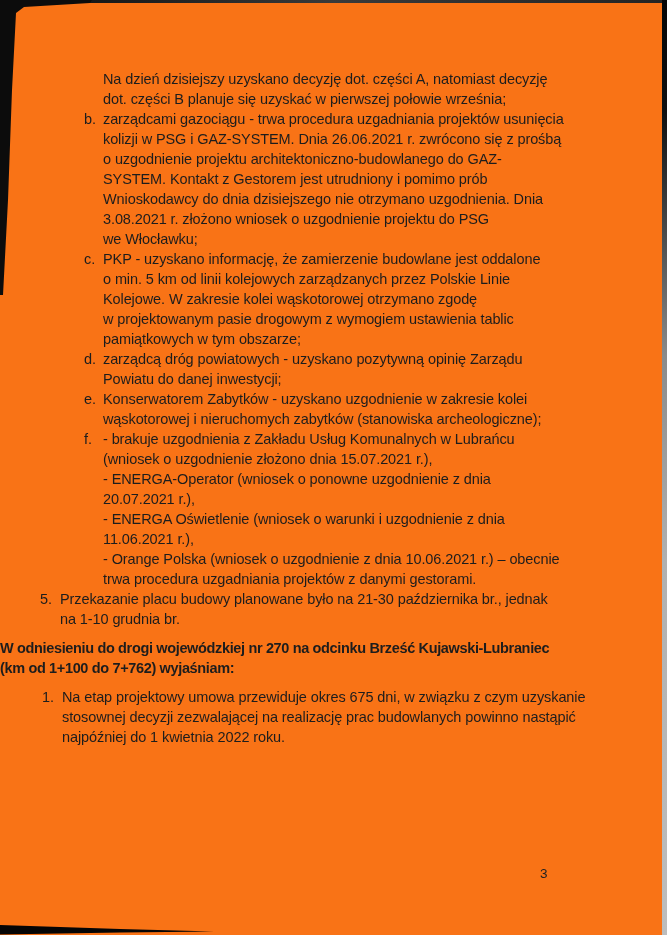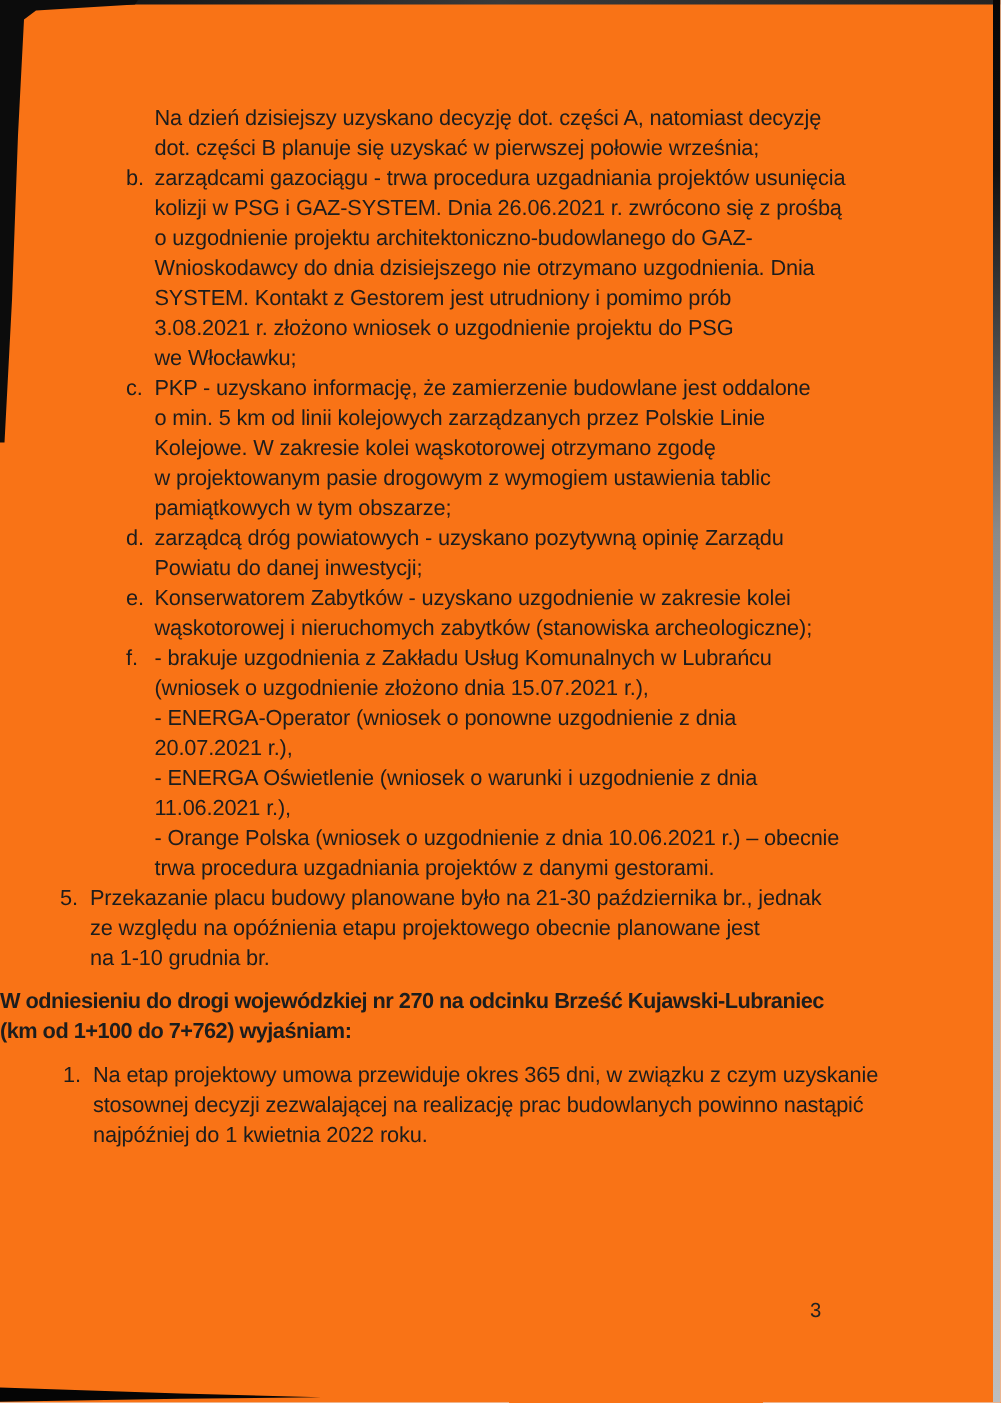--- a/index.html
+++ b/index.html
@@ -51,22 +51,22 @@
     <div class="para-intro">
       <div class="ln">Na dzień dzisiejszy uzyskano decyzję dot. części A, natomiast decyzję</div>
       <div class="ln">dot. części B planuje się uzyskać w pierwszej połowie września;</div>
     </div>
 
     <div class="li">
       <span class="marker">b.</span>
       <div class="ln"><b>zarządcami gazociągu</b><span> - trwa procedura uzgadniania projektów usunięcia</span></div>
       <div class="ln">kolizji w PSG i GAZ-SYSTEM. Dnia 26.06.2021 r. zwrócono się z prośbą</div>
       <div class="ln">o uzgodnienie projektu architektoniczno-budowlanego do GAZ-</div>
+      <div class="ln">SYSTEM. Kontakt z Gestorem jest utrudniony i pomimo prób</div>
       <div class="ln">Wnioskodawcy do dnia dzisiejszego nie otrzymano uzgodnienia. Dnia</div>
-      <div class="ln">SYSTEM. Kontakt z Gestorem jest utrudniony i pomimo prób</div>
       <div class="ln">3.08.2021 r. złożono wniosek o uzgodnienie projektu do PSG</div>
       <div class="ln">we Włocławku;</div>
     </div>
 
     <div class="li">
       <span class="marker">c.</span>
       <div class="ln"><b>PKP</b><span> - uzyskano informację, że zamierzenie budowlane jest oddalone</span></div>
       <div class="ln">o min. 5 km od linii kolejowych zarządzanych przez Polskie Linie</div>
       <div class="ln">Kolejowe. W zakresie kolei wąskotorowej otrzymano zgodę</div>
       <div class="ln">w projektowanym pasie drogowym z wymogiem ustawienia tablic</div>
@@ -93,32 +93,31 @@
       <div class="ln">20.07.2021 r.),</div>
       <div class="ln">- ENERGA Oświetlenie (wniosek o warunki i uzgodnienie z dnia</div>
       <div class="ln">11.06.2021 r.),</div>
       <div class="ln">- Orange Polska (wniosek o uzgodnienie z dnia 10.06.2021 r.) – obecnie</div>
       <div class="ln">trwa procedura uzgadniania projektów z danymi gestorami.</div>
     </div>
 
     <div class="li5">
       <span class="marker">5.</span>
       <div class="ln">Przekazanie placu budowy planowane było na 21-30 października br., jednak</div>
-      <div class="ln">ze względu na opóźnienia etapu projektowego obecnie planowane jest</div>
       <div class="ln">na 1-10 grudnia br.</div>
     </div>
 
     <div class="para-road">
       <div class="ln">W odniesieniu do drogi wojewódzkiej nr 270 na odcinku Brześć Kujawski-Lubraniec</div>
       <div class="ln">(km od 1+100 do 7+762) wyjaśniam:</div>
     </div>
 
     <div class="li1">
       <span class="marker">1.</span>
-      <div class="ln">Na etap projektowy umowa przewiduje okres 365 dni, w związku z czym uzyskanie</div>
+      <div class="ln">Na etap projektowy umowa przewiduje okres 675 dni, w związku z czym uzyskanie</div>
       <div class="ln">stosownej decyzji zezwalającej na realizację prac budowlanych powinno nastąpić</div>
       <div class="ln">najpóźniej do 1 kwietnia 2022 roku.</div>
     </div>
 
   </div>
 
   <div class="pagenum">3</div>
 
 </div>
 

